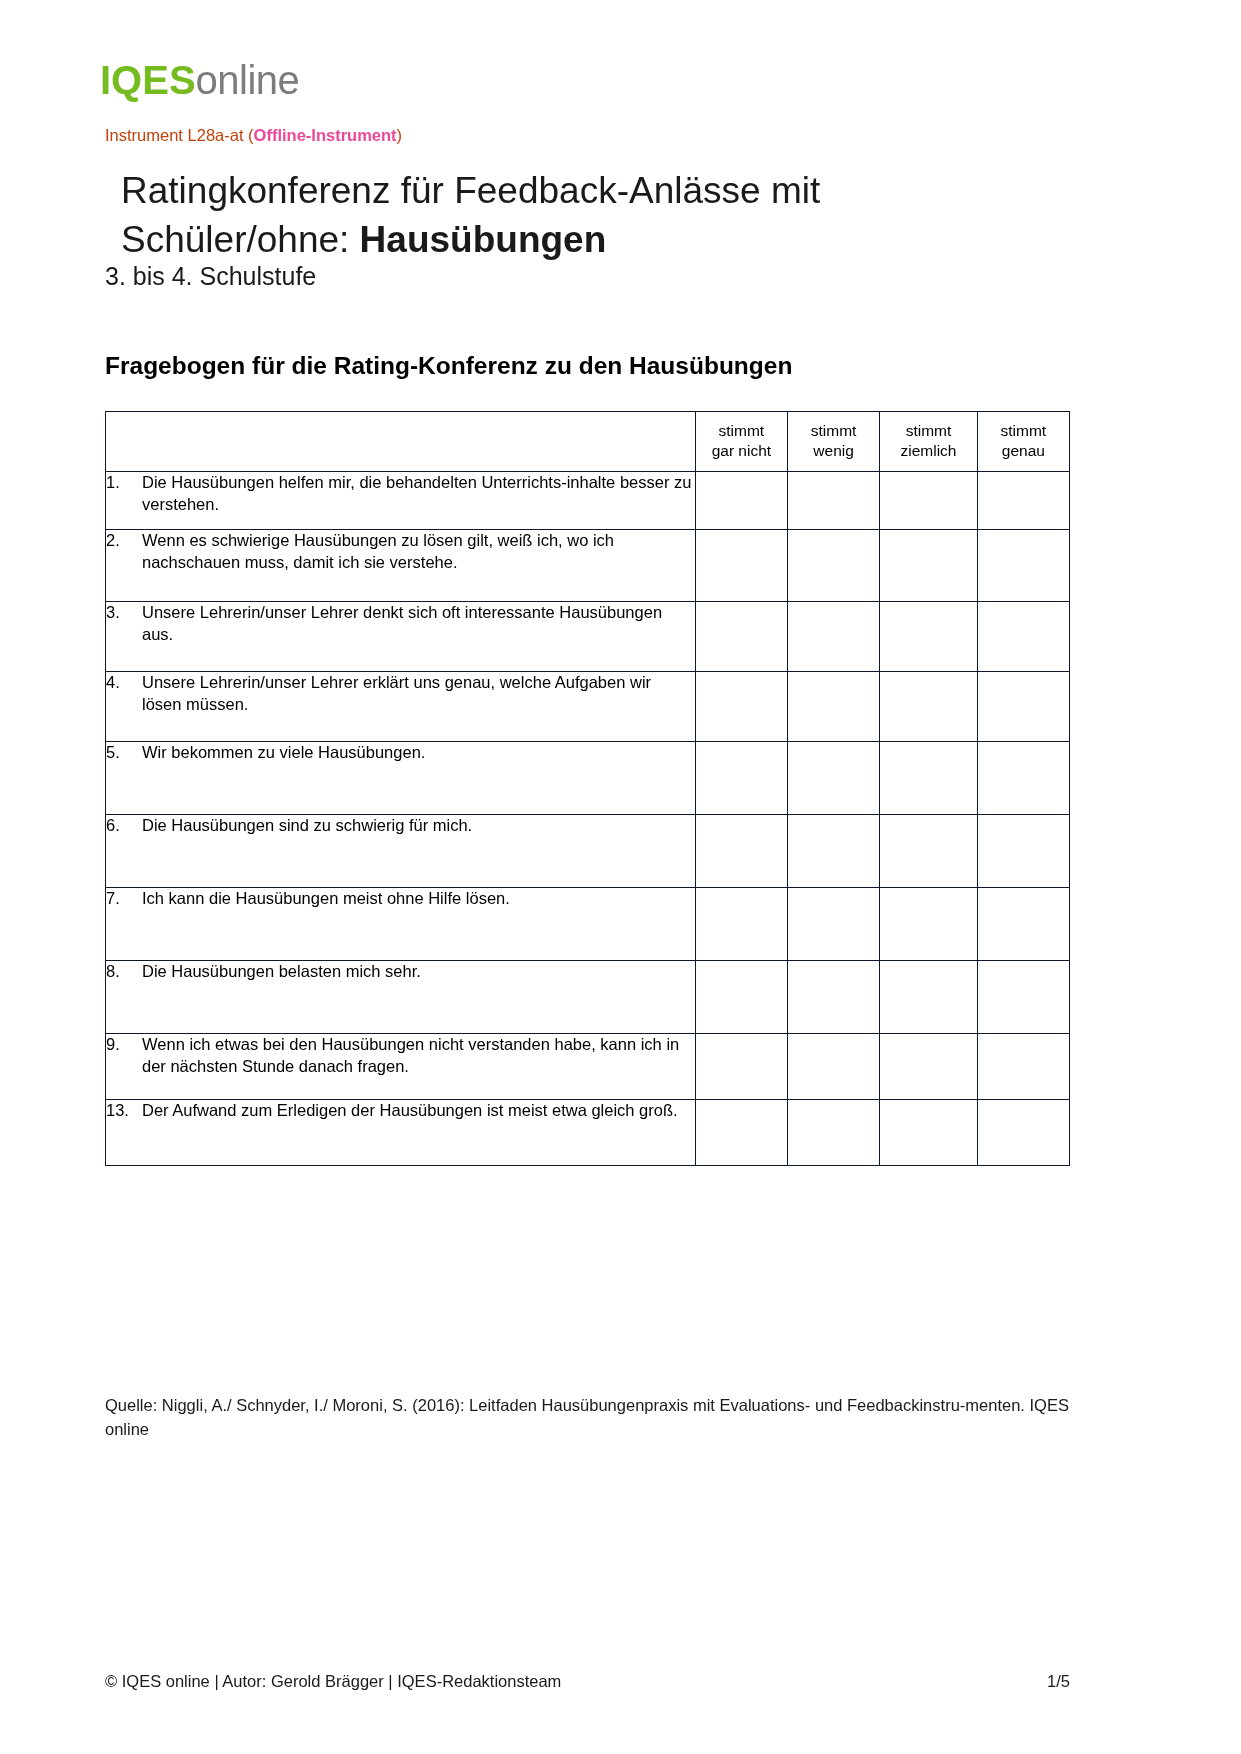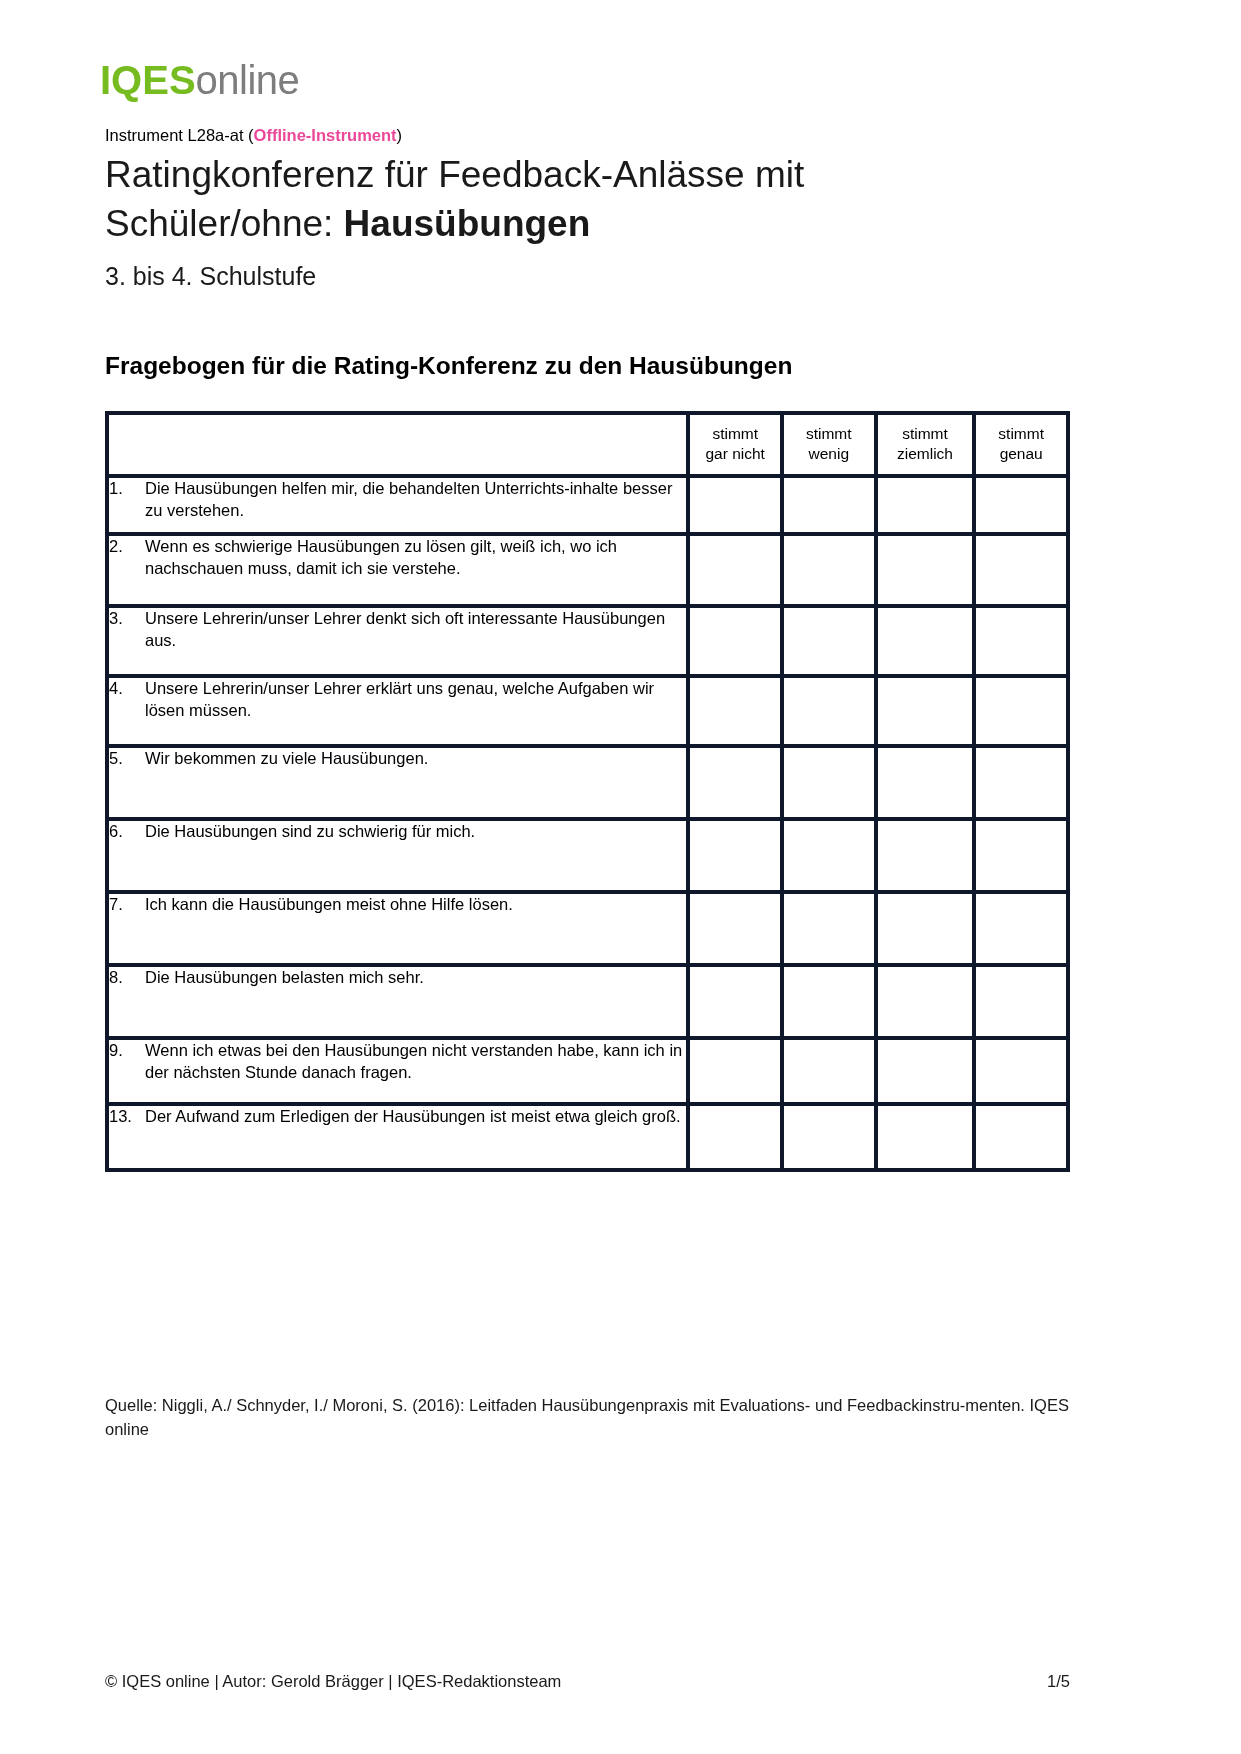--- a/index.html
+++ b/index.html
@@ -49,33 +49,33 @@
     left: 105px;
     top: 126px;
     font-size: 16.5px;
     color: #1a1a1a;
   }
   .instrument-line .offline {
     color: #ec4899;
     font-weight: bold;
   }
   .instrument-line .paren {
-    color: #000000;
+    color: #c2410c;
   }
 
   .doc-title {
     position: absolute;
     left: 105px;
     top: 150px;
     width: 1010px;
     font-size: 37px;
     line-height: 1.33;
     font-weight: normal;
     color: #1a1a1a;
-    margin: 0;
+    margin: 16px;
   }
   .doc-title .strong {
     font-weight: bold;
   }
 
   .subtitle {
     position: absolute;
     left: 105px;
     top: 262px;
     font-size: 25px;
@@ -95,21 +95,21 @@
   
   .rating-table {
     position: absolute;
     left: 105px;
     top: 411px;
     width: 965px;
     border-collapse: collapse;
     table-layout: fixed;
   }
   .rating-table td, .rating-table th {
-    border: 4px solid #0f172a;
+    border: 1px solid #0f172a;
     padding: 0;
     vertical-align: top;
   }
   .rating-table thead th {
     font-weight: normal;
     font-size: 15.5px;
     line-height: 1.3;
     text-align: center;
     padding: 9px 2px 10px 2px;
     vertical-align: middle;

